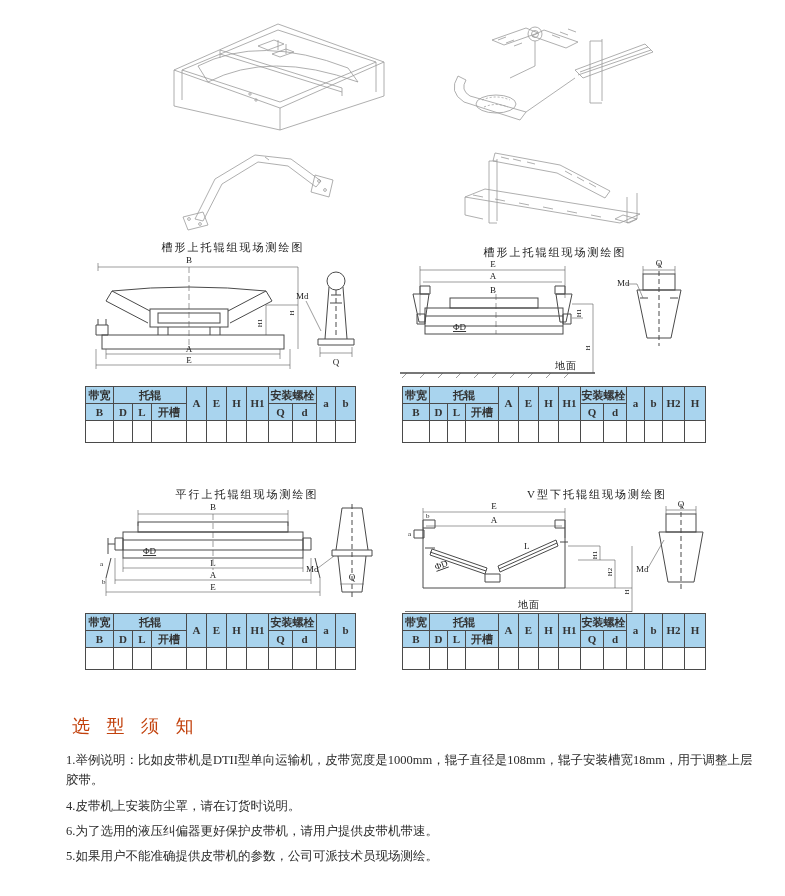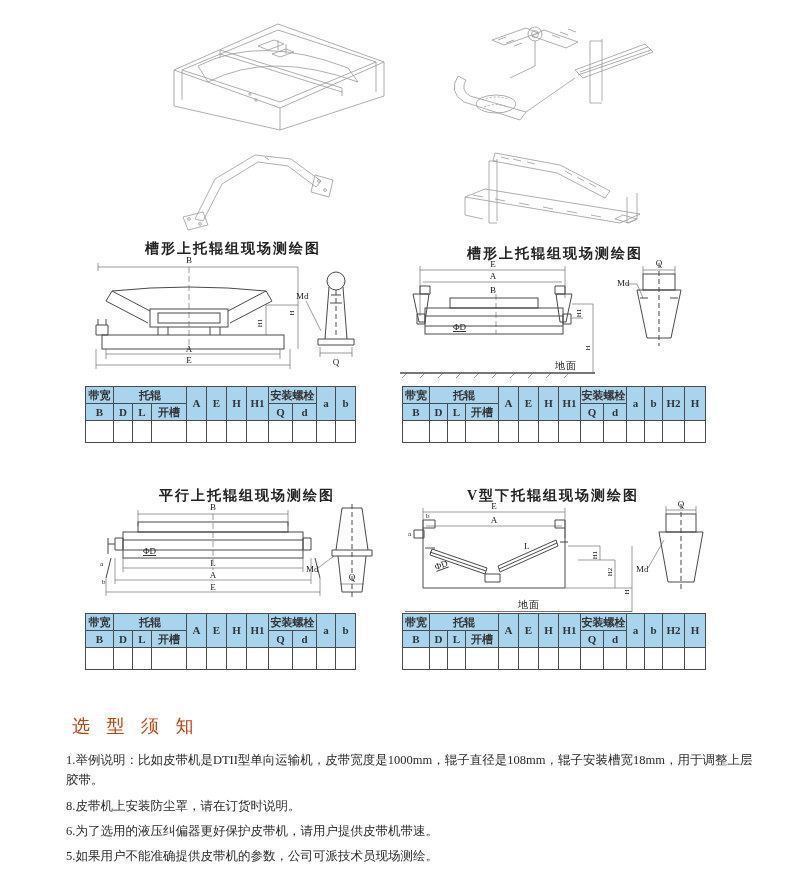--- a/index.html
+++ b/index.html
@@ -2,22 +2,22 @@
 <html><head>
 <meta charset="utf-8">
 <style>
   html,body{margin:0;padding:0;background:#ffffff;}
   body{width:785px;height:896px;overflow:hidden;
        font-family:"Liberation Serif","DejaVu Serif",serif;color:#2f2f2f;}
   #page{position:relative;width:785px;height:896px;background:#fff;}
 
   figure{margin:0;position:absolute;}
   .svg-draw{display:block;}
-  .draw-title{position:absolute;top:0;font-size:14px;letter-spacing:2px;color:#222;
-              width:200px;text-align:center;white-space:nowrap;font-weight:bold;}
+  .draw-title{position:absolute;top:0;font-size:11px;letter-spacing:2px;color:#222;
+              width:200px;text-align:center;white-space:nowrap;}
 
   svg .ln{stroke:#4a4a4a;stroke-width:1;fill:none;}
   svg .thin{stroke:#5a5a5a;stroke-width:.6;fill:none;}
   svg .iso{stroke:#9a9a9a;stroke-width:.8;fill:none;}
   svg text{font-family:"Liberation Serif","DejaVu Serif",serif;fill:#222;}
   .dim{font-size:9px;}
   .dimsm{font-size:7px;}
   .dimcn{font-size:10px;letter-spacing:1px;}
 
   table.spec{position:absolute;border-collapse:collapse;table-layout:fixed;
@@ -358,21 +358,21 @@
         </g>
       <text class="dim" x="264" y="80" text-anchor="middle">Q</text>
       <text class="dim" x="218" y="72">Md</text>
       <g class="thin">
           <path d="M230,68 L246,56"></path>
         </g>
     </svg>
   </figure>
 
   <figure style="left:400px;top:487px;width:315px;height:125px;">
-    <figcaption class="draw-title" style="left:53px;">V型下托辊组现场测绘图</figcaption>
+    <figcaption class="draw-title" style="left:67px;text-align:right;">V型下托辊组现场测绘图</figcaption>
     <svg class="svg-draw" style="position:absolute;top:13px;" width="315" height="112" viewBox="0 0 315 112">
       <g class="thin">
         <path d="M23,12 H165 M23,8 V38 M165,8 V38"></path>
         <path d="M26,26 H162"></path>
       </g>
       <text class="dim" x="94" y="9" text-anchor="middle">E</text>
       <text class="dim" x="94" y="23" text-anchor="middle">A</text>
       <g class="ln">
         <path d="M23,20 h12 v8 h-12 z"></path>
         <path d="M14,30 h10 v8 h-10 z"></path>
@@ -525,19 +525,19 @@
           <td></td>
           <td></td>
           <td></td>
     </tr>
   </tbody>
     </table>
 
   <div id="notes-heading">选 型 须 知</div>
   <div id="notes">
     <div class="note">1.举例说明：比如皮带机是DTII型单向运输机，皮带宽度是1000mm，辊子直径是108mm，辊子安装槽宽18mm，用于调整上层胶带。</div>
-    <div class="note">8.皮带机上安装防尘罩，请在订货时说明。</div>
+    <div class="note">4.皮带机上安装防尘罩，请在订货时说明。</div>
     <div class="note">6.为了选用的液压纠偏器更好保护皮带机，请用户提供皮带机带速。</div>
     <div class="note">5.如果用户不能准确提供皮带机的参数，公司可派技术员现场测绘。</div>
 
   </div>
 
 </div>
 
 </body></html>

